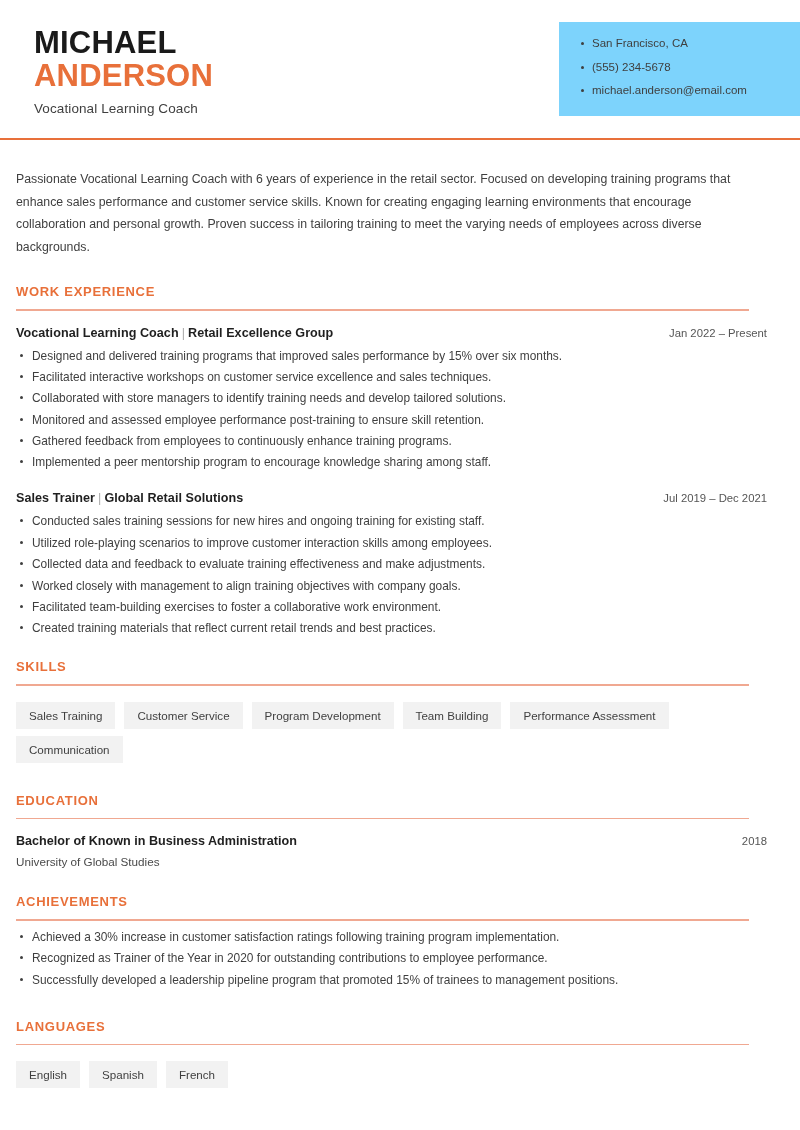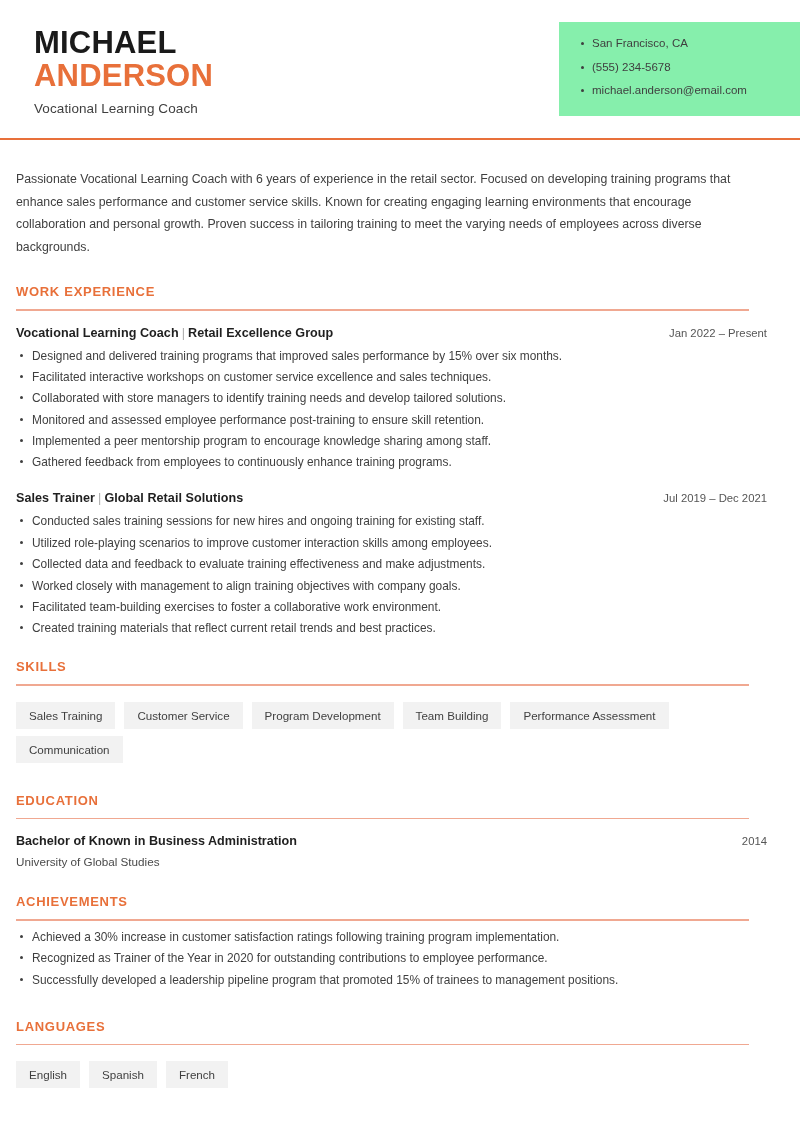--- a/index.html
+++ b/index.html
@@ -30,21 +30,21 @@
     position: relative;
     height: 140px;
     box-sizing: border-box;
   }
   .contact-box {
     position: absolute;
     left: 559px;
     top: 22px;
     width: 241px;
     height: 94px;
-    background: #86efac;
+    background: #7dd3fc;
     box-sizing: border-box;
     padding: 14px 0 0 22px;
   }
   .contact-item {
     font-size: 11.5px;
     color: #3f3f3f;
     line-height: 15px;
     margin-bottom: 8.5px;
     position: relative;
     padding-left: 11px;
@@ -265,22 +265,22 @@
             <div class="entry-title">
               <span>Vocational Learning Coach</span><span class="entry-sep">|</span><span>Retail Excellence Group</span>
             </div>
             <div class="entry-date">Jan 2022 – Present</div>
           </div>
           <ul class="bullets">
             <li><span class="sq"></span><span>Designed and delivered training programs that improved sales performance by 15% over six months.</span></li>
             <li><span class="sq"></span><span>Facilitated interactive workshops on customer service excellence and sales techniques.</span></li>
             <li><span class="sq"></span><span>Collaborated with store managers to identify training needs and develop tailored solutions.</span></li>
             <li><span class="sq"></span><span>Monitored and assessed employee performance post-training to ensure skill retention.</span></li>
+            <li><span class="sq"></span><span>Gathered feedback from employees to continuously enhance training programs.</span></li>
             <li><span class="sq"></span><span>Implemented a peer mentorship program to encourage knowledge sharing among staff.</span></li>
-            <li><span class="sq"></span><span>Gathered feedback from employees to continuously enhance training programs.</span></li>
           </ul>
         </div>
 
         <div class="entry" style="margin-top:22px;">
           <div class="entry-head">
             <div class="entry-title">
               <span>Sales Trainer</span><span class="entry-sep">|</span><span>Global Retail Solutions</span>
             </div>
             <div class="entry-date">Jul 2019 – Dec 2021</div>
           </div>
@@ -307,21 +307,21 @@
           <span class="pill">Communication</span>
         </div>
       </div>
 
       <div class="section" style="margin-top:23px;">
         <div class="section-title">EDUCATION</div>
         <div class="section-rule"></div>
         <div class="edu-entry">
           <div class="edu-head">
             <span class="edu-degree">Bachelor of Known in Business Administration</span>
-            <span class="edu-year">2014</span>
+            <span class="edu-year">2018</span>
           </div>
           <div class="edu-school">University of Global Studies</div>
         </div>
       </div>
 
       <div class="section" style="margin-top:26px;">
         <div class="section-title">ACHIEVEMENTS</div>
         <div class="section-rule"></div>
         <ul class="bullets ach-list">
           <li><span class="sq"></span><span>Achieved a 30% increase in customer satisfaction ratings following training program implementation.</span></li>

